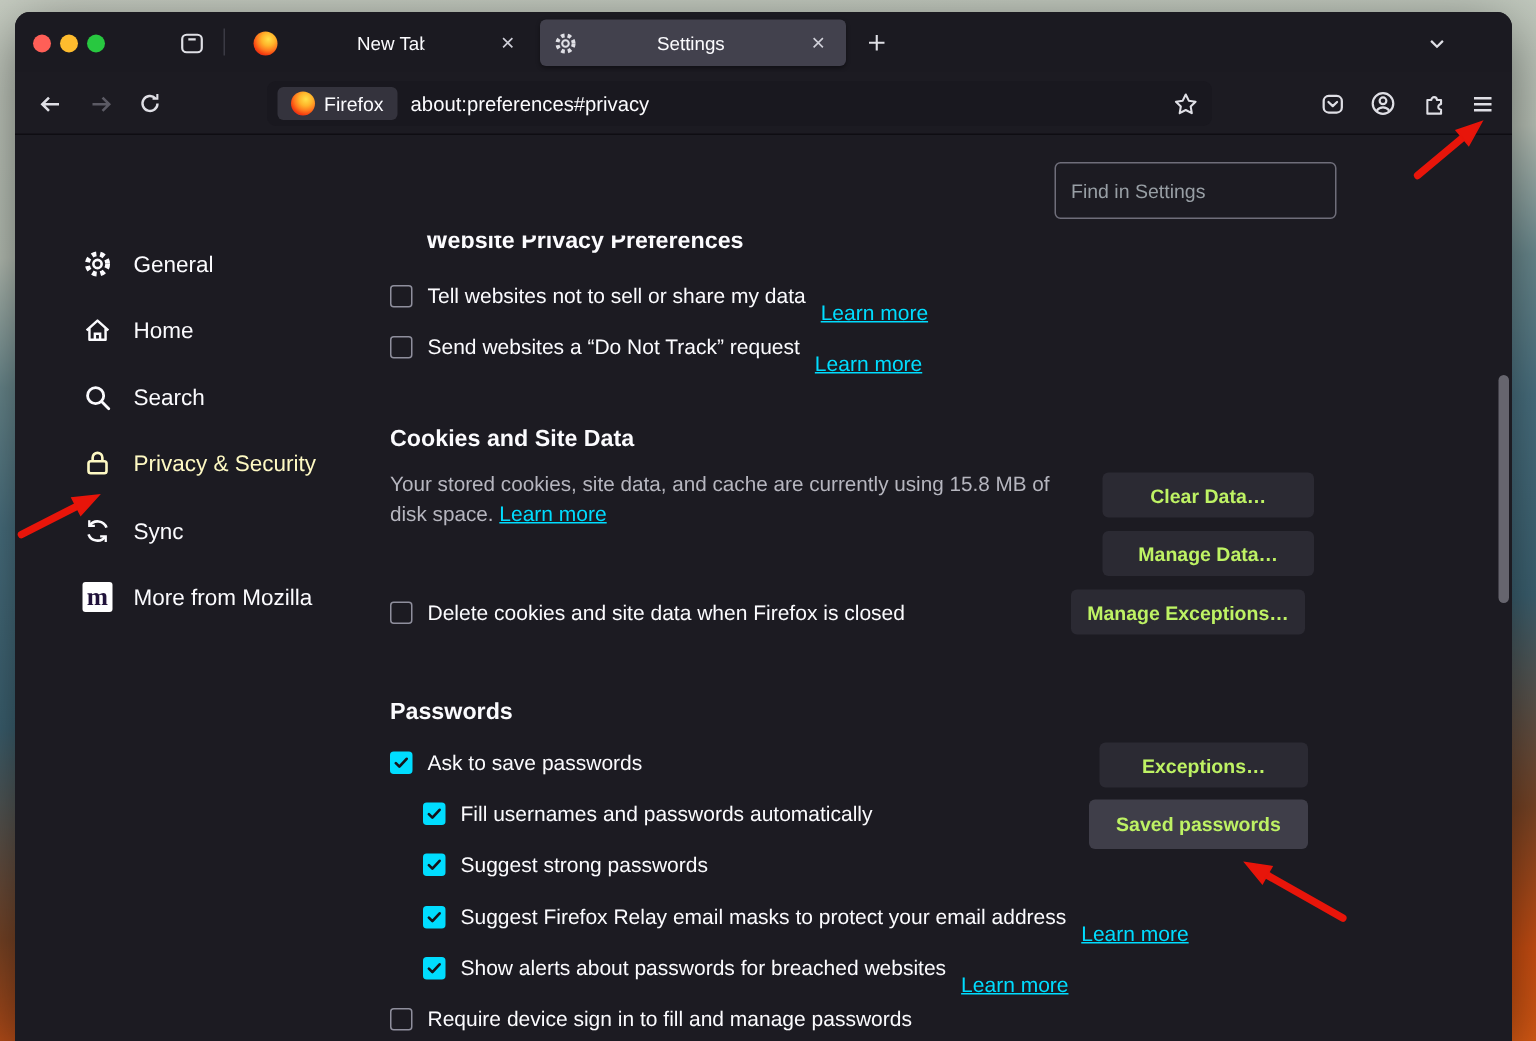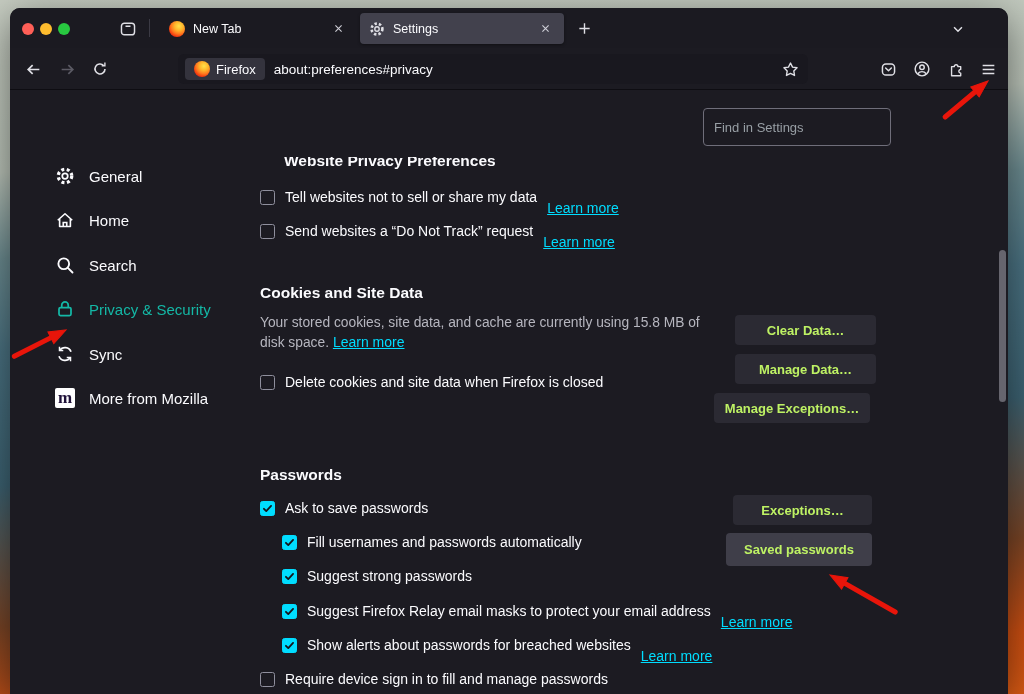--- a/index.html
+++ b/index.html
@@ -14,21 +14,21 @@
     background:#1c1b22; border-radius:10px 10px 0 0; overflow:hidden;
     box-shadow:0 10px 40px rgba(0,0,0,.5);
   }
   .abs { position:absolute; }
   
   .tabbar { position:absolute; left:0; top:0; width:100%; height:40px; background:#1b1a21; }
   .tl { position:absolute; top:15px; width:12px; height:12px; border-radius:50%; }
   .icon-btn { display:flex; align-items:center; justify-content:center; color:#dfdfe5; border-radius:4px; }
   .ffview { left:107px; top:11px; width:21px; height:20px; }
   .tab-divider { left:139px; top:11px; width:1px; height:18px; background:#3b3a44; }
-  .tab { position:absolute; top:5px; height:31px; display:flex; align-items:center; padding:0 9px; color:#fbfbfe; font-size:12.5px; border-radius:4px; }
+  .tab { position:absolute; top:5px; height:31px; display:flex; align-items:center; padding:0 9px; color:#fbfbfe; font-size:12.5px; border-radius:4px;gap:45px; }
   .tab .title { margin-left:8px; white-space:nowrap; overflow:hidden; flex:1; }
   .tab .close { width:20px; height:20px; display:flex; align-items:center; justify-content:center; color:#cfcfd8; border-radius:3px; }
   .tab.active { background:#42414d; box-shadow:0 1px 3px rgba(0,0,0,.4); }
   .fx-logo { width:16px; height:16px; border-radius:50%; flex:0 0 16px;
     background:radial-gradient(circle at 62% 32%, #ffe14a 0%, #ffb42a 30%, #ff7a1e 52%, #f43a0e 72%, #b5125c 100%); }
   .plusbtn { left:562px; top:9px; width:24px; height:23px; }
   .chevbtn { left:936px; top:9px; width:24px; height:23px; }
   
   .navbar { position:absolute; left:0; top:40px; width:100%; height:42px; background:#1c1b22; border-bottom:1px solid #0e0d12; }
   .navbtn { position:absolute; top:7px; width:28px; height:28px; }
@@ -36,21 +36,21 @@
   .urlbar { position:absolute; left:168px; top:6px; width:630px; height:30px; background:#19181f; border-radius:6px; display:flex; align-items:center; }
   .chip { display:flex; align-items:center; gap:6px; height:22px; margin-left:7px; padding:0 9px; background:#34333d; border-radius:4px; color:#fbfbfe; font-size:13px; }
   .urltext { margin-left:9px; color:#fbfbfe; font-size:13.5px; flex:1; }
   .starbtn { width:28px; height:28px; margin-right:4px; }
   
   .content { position:absolute; left:0; top:82px; width:100%; height:604px; background:#1c1b22; color:#fbfbfe; }
   .find-input { position:absolute; left:693px; top:18px; width:188px; height:27px; background:transparent; border:1px solid #6f6e7a; border-radius:4px; color:#0ea5e9; font-size:13px; padding:18px 10px; font-family:"Liberation Sans",sans-serif; outline:none; }
   .find-input::placeholder { color:#989fa5; }
   .side-item { position:absolute; left:45px; height:30px; display:flex; align-items:center; gap:14px; font-size:15px; color:#fbfbfe; cursor:default; }
   .side-item svg { flex:0 0 20px; }
-  .side-item.active { color:#14b8a6; }
+  .side-item.active { color:#fef9c3; }
   .moz-badge { width:20px; height:20px; background:#ffffff; border-radius:2px; color:#20123a; font-family:"Liberation Serif",serif; font-weight:bold; font-size:17px; display:flex; align-items:center; justify-content:center; line-height:1; padding-bottom:2px; }
   .h-clip { position:absolute; left:250px; top:67px; height:13px; overflow:hidden; width:400px;margin-left:24px; }
   .h-clip h2 { font-size:15.5px; font-weight:bold; line-height:19px; margin-top:-6px; }
   .sec-h { position:absolute; left:250px; font-size:15.5px; font-weight:bold; }
   .row { position:absolute; height:20px; display:flex; align-items:center; gap:10px; font-size:14px; }
   .row .lbl { white-space:nowrap; }
   .cb { width:15px; height:15px; border-radius:2.5px; border:1px solid #8f8f9d; flex:0 0 15px; display:flex; align-items:center; justify-content:center; }
   .cb.checked { background:#00ddff; border-color:#00ddff; }
   .learn { color:#00ddff; text-decoration:underline; font-size:14px; white-space:nowrap; cursor:pointer;margin-top:22px; }
   .desc { position:absolute; left:250px; top:223px; width:446px; font-size:13.8px; line-height:19.5px; color:#b6b6bf; }
@@ -229,21 +229,21 @@
         <a class="learn">Learn more</a>
       </div>
       <div class="row" style="left:250px;top:131px">
         <span class="cb"></span>
         <span class="lbl">Send websites a “Do Not Track” request</span>
         <a class="learn">Learn more</a>
       </div>
 
       <h2 class="sec-h" style="top:194px">Cookies and Site Data</h2>
       <p class="desc"><span>Your stored cookies, site data, and cache are currently using 15.8 MB of disk space.</span> <a class="learn">Learn more</a></p>
-      <div class="row" style="left:250px;top:282px">
+      <div class="row" style="left:250px;top:308px">
         <span class="cb"></span>
         <span class="lbl">Delete cookies and site data when Firefox is closed</span>
       </div>
       <button class="btn" style="left:725px;top:225px;width:141px;height:30px">Clear Data…</button>
       <button class="btn" style="left:725px;top:264px;width:141px;height:30px">Manage Data…</button>
       <button class="btn" style="left:704px;top:303px;width:156px;height:30px">Manage Exceptions…</button>
 
       <h2 class="sec-h" style="top:376px">Passwords</h2>
       <div class="row" style="left:250px;top:408px">
         <span class="cb checked">

